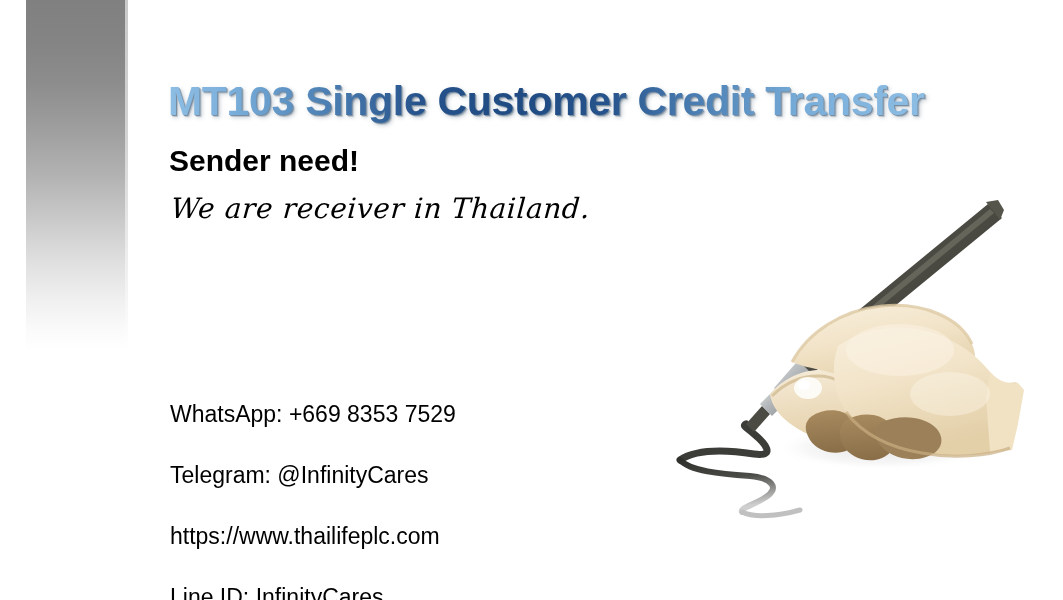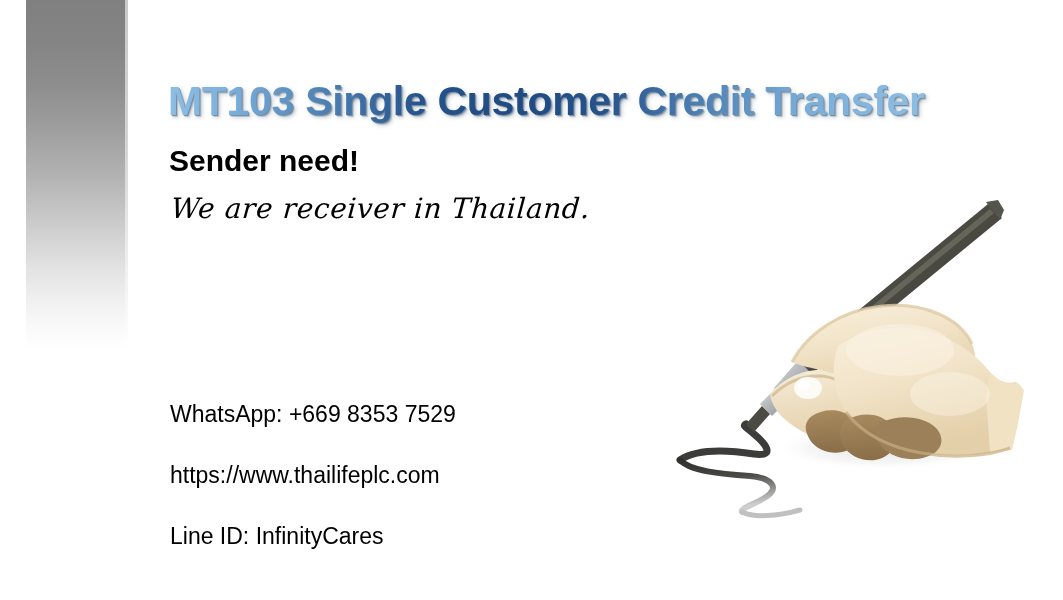--- a/index.html
+++ b/index.html
@@ -153,20 +153,21 @@
 
   <div id="title-shadow">MT103 Single Customer Credit Transfer</div>
   <div id="title">MT103 Single Customer Credit Transfer</div>
 
   <div id="sender-need">Sender need!</div>
 
   <div id="receiver-line">We are receiver in Thailand.</div>
 
   <div id="contact-block">
     <div class="contact-line">WhatsApp: +669 8353 7529</div>
+    <div class="contact-line">Telegram: @InfinityCares</div>
     <div class="contact-line">https://www.thailifeplc.com</div>
     <div class="contact-line">Line ID: InfinityCares</div>
   </div>
 
   <div id="hand-illustration">
     <svg width="380" height="330" viewBox="0 0 380 330" xmlns="http://www.w3.org/2000/svg">
       <defs>
         <linearGradient id="gSkin" x1="0" y1="0" x2="0.35" y2="1">
           <stop offset="0%" stop-color="#f8efdd"></stop>
           <stop offset="45%" stop-color="#f2e4c9"></stop>

